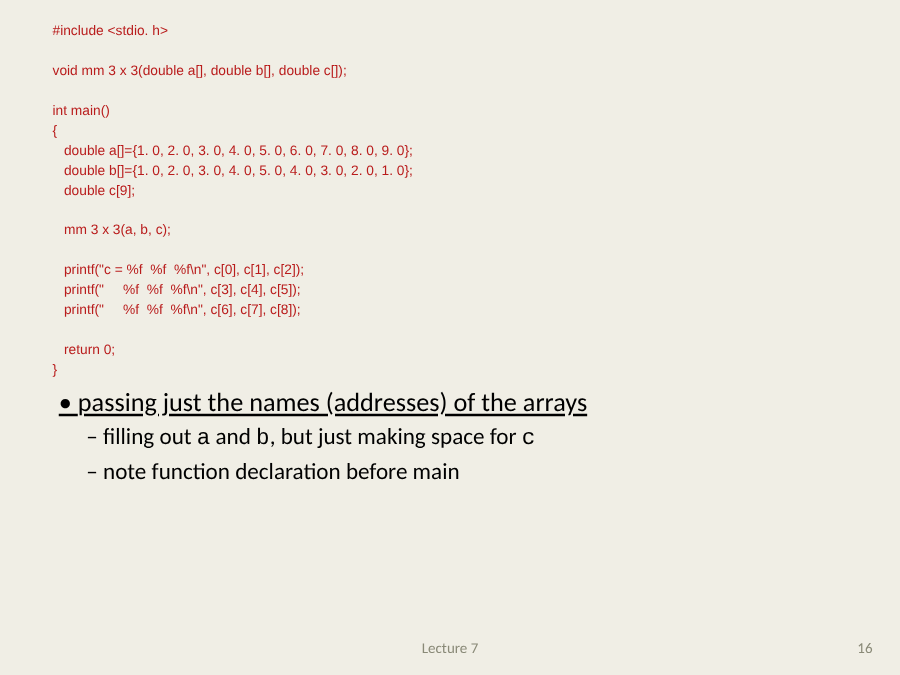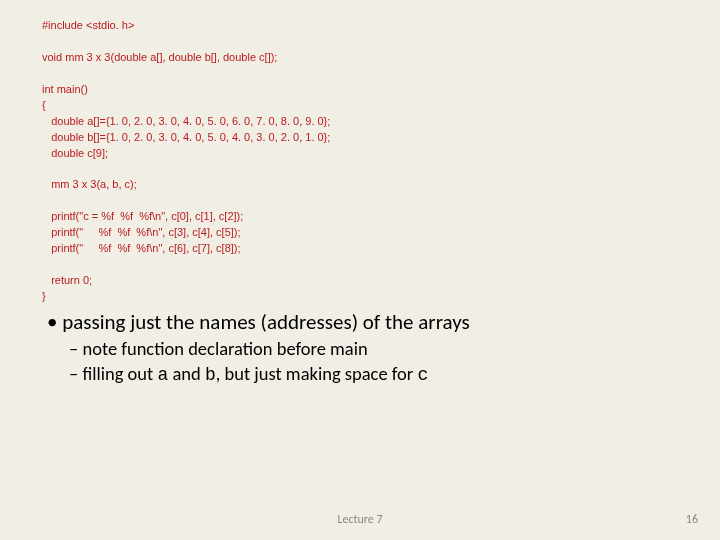--- a/index.html
+++ b/index.html
@@ -34,20 +34,21 @@
   }
   .notes {
     font-size: 21px;
     color: #000;
     line-height: 1.3;
   }
   .bullet1 {
     padding-left: 18px;
     text-indent: -13px;
     margin-top: 2px;
+    text-decoration: underline;
   }
   .bullet1::before {
     content: "• ";
   }
   .bullet2 {
     padding-left: 42px;
     text-indent: -15px;
     font-size: 18.5px;
     margin-top: 1px;
   }
@@ -96,22 +97,22 @@
 
    printf("c = %f  %f  %f\n", c[0], c[1], c[2]);
    printf("     %f  %f  %f\n", c[3], c[4], c[5]);
    printf("     %f  %f  %f\n", c[6], c[7], c[8]);
 
    return 0;
 }</div>
 
   <div class="notes">
     <div class="bullet1">passing just the names (addresses) of the arrays</div>
-    <div class="bullet2">note function declaration before main</div>
     <div class="bullet2">
       <span>filling out </span><span class="mono">a</span><span> and </span><span class="mono">b</span><span>, but just making space for </span><span class="mono">c</span>
     </div>
+    <div class="bullet2">note function declaration before main</div>
   </div>
 
   <div class="footer-center">Lecture 7</div>
   <div class="footer-right">16</div>
 
 </div>
 
 </body></html>

